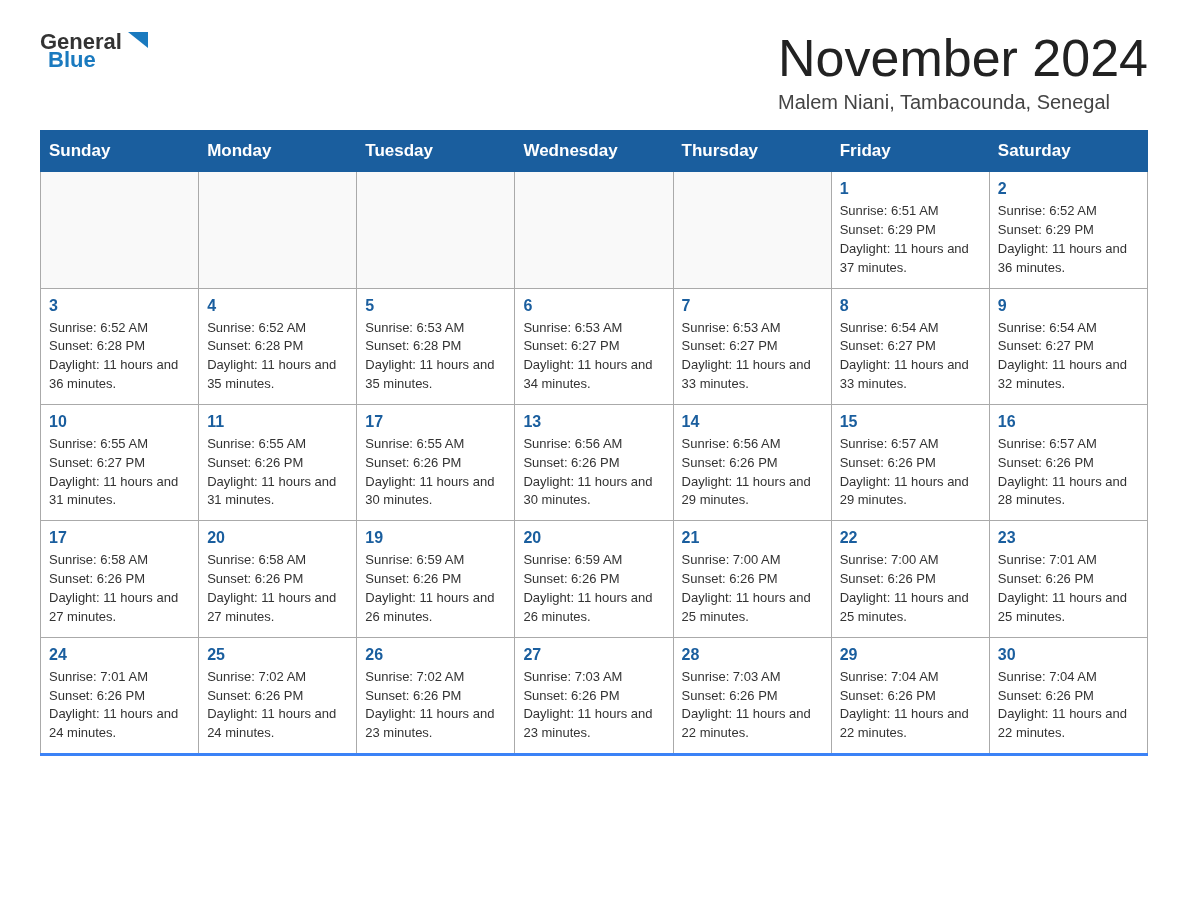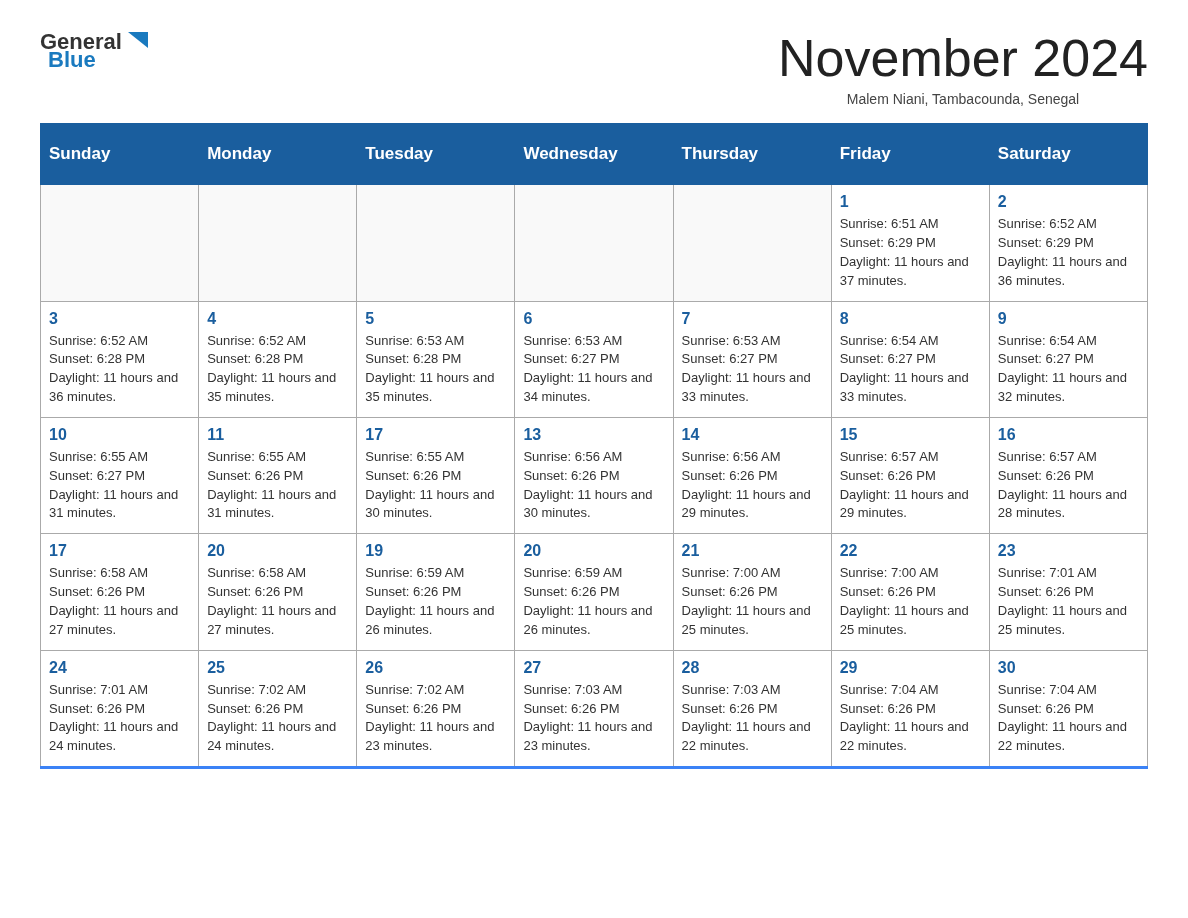--- a/index.html
+++ b/index.html
@@ -28,44 +28,44 @@
       color: #333;
       line-height: 1.1;
     }
     .logo-icon {
       width: 28px;
       height: 28px;
       margin-left: 2px;
       margin-top: -4px;
     }
     .title-block {
-      text-align: center;
+      text-align: left;
     }
     .calendar-title {
       font-size: 52px;
       font-weight: 400;
       color: #222;
       line-height: 1.1;
     }
     .calendar-subtitle {
-      font-size: 14px;
+      font-size: 20px;
       color: #444;
       margin-top: 4px;
     }
     table {
       width: 100%;
       border-collapse: collapse;
       margin-top: 16px;
     }
     thead tr th {
       background-color: #1a5e9e;
       color: #fff;
       font-size: 17px;
       font-weight: 600;
-      padding: 20px 8px;
+      padding: 10px 8px;
       text-align: left;
       border: 1px solid #1a5e9e;
     }
     tbody tr td {
       vertical-align: top;
       padding: 8px 8px 10px 8px;
       border: 1px solid #aaa;
       width: 14.28%;
       font-size: 13px;
       color: #333;

